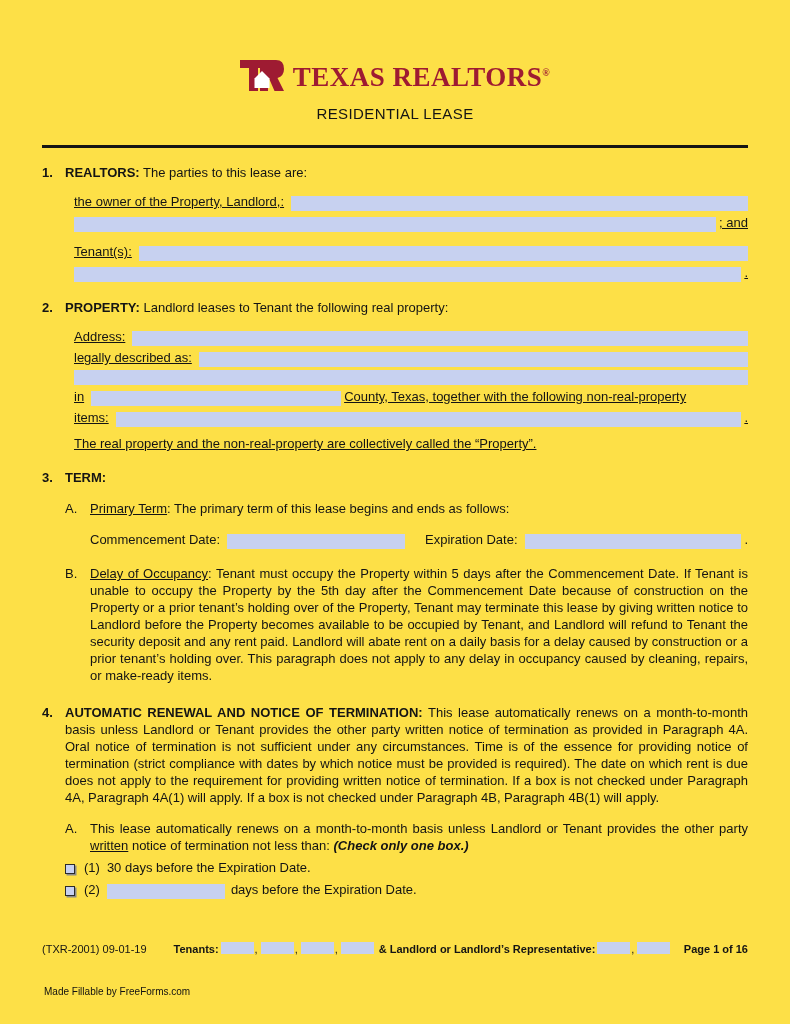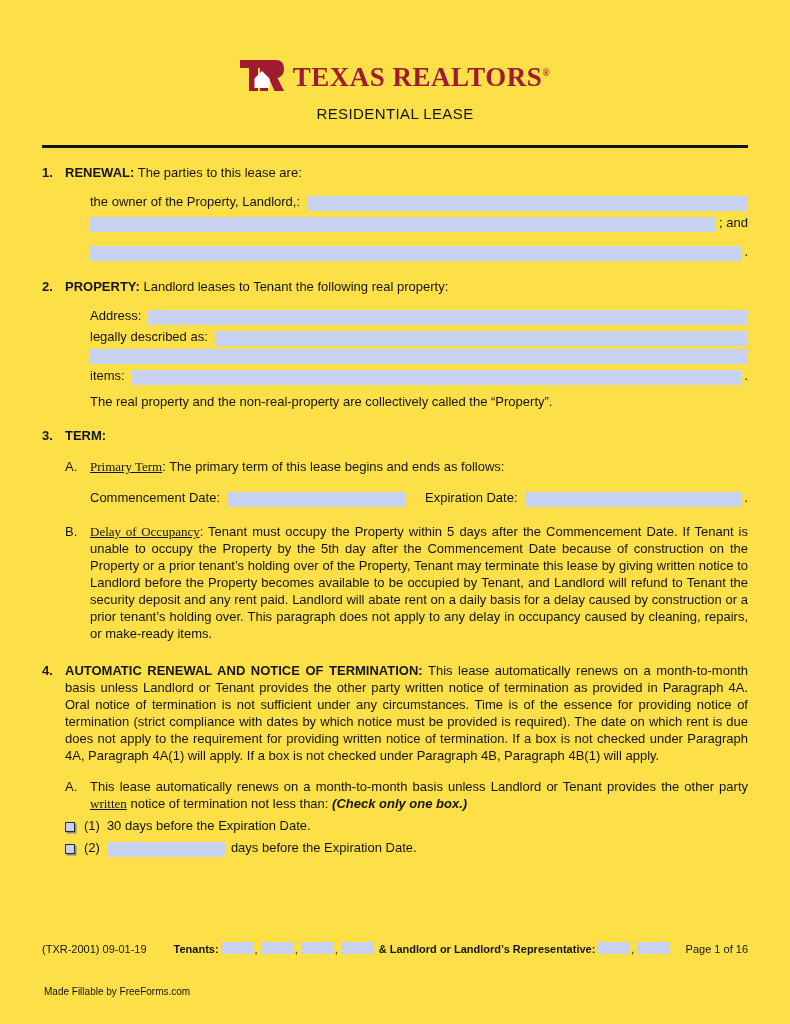--- a/index.html
+++ b/index.html
@@ -17,53 +17,53 @@
   .brand { font-family:"Liberation Serif", serif; font-weight:bold; font-size:27px; line-height:30px; color:#9E1B32; letter-spacing:0.5px; white-space:nowrap; }
   .reg { font-size:10px; vertical-align:super; }
   .doc-title { text-align:center; font-weight:normal; font-size:15px; letter-spacing:0.4px; margin-bottom:23px; }
   .rule { height:3px; background:#151515; margin-bottom:16px; }
 
   
   .sec { margin-bottom:17px; }
   .sec-head { position:relative; padding-left:23px; margin-bottom:12px; }
   .sec-num { position:absolute; left:0; font-weight:bold; }
   .sec-title { font-weight:bold; }
-  .sec-body { margin-left:48px; }
+  .sec-body { margin-left:32px;text-decoration:underline; }
 
   .fline { display:flex; align-items:flex-end; line-height:18px; margin-bottom:3px; }
   .lbl { white-space:nowrap; margin-right:7px; }
   .suffix { white-space:nowrap; margin-left:3px; }
   .field { background:#C7D1F0; height:15px; display:inline-block; flex:0 0 auto; }
   .fgrow { flex:1 1 auto; }
   .gap8 { height:8px; }
   .mt8 { margin-top:8px; }
 
   .sub { position:relative; margin-left:23px; padding-left:25px; margin-bottom:14px; }
   .sub-num { position:absolute; left:0; top:0; }
   .just { text-align:justify; }
-  .u { text-decoration:underline;font-family:Liberation Serif, serif; }
+  .u { text-decoration:underline; }
   .bi { font-weight:bold; font-style:italic; }
 
   .dates { margin-left:48px; margin-bottom:16px;text-align:center; }
   .para4 { position:relative; padding-left:23px; margin-bottom:14px; }
 
   .opt { display:flex; align-items:flex-end; margin-left:23px; margin-bottom:4px; line-height:18px; }
   .checkbox { width:10px; height:10px; border:1.5px solid #2b2b2b; background:#C7D1F0;
               box-shadow:1.5px 1.5px 0 #8a8a8a; margin:0 9px 3px 0; flex:0 0 auto; }
   .optnum { margin-right:7px; white-space:nowrap; }
   .optfield { width:118px; height:15px; background:#C7D1F0; display:inline-block; margin-right:6px; flex:0 0 auto; }
 
   
   .footer { position:absolute; left:42px; right:42px; top:942px; display:flex; align-items:flex-start; font-size:11px; line-height:14px; white-space:nowrap; }
   .f-code { margin-right:27px; }
   .f-lab { font-weight:bold; }
   .sfield { width:33px; height:12px; background:#C7D1F0; display:inline-block; margin:0 1px 1px 2px; }
   .sep { margin-right:1px; }
   .f-amp { font-weight:bold; margin-left:4px; }
-  .f-page { font-weight:normal; margin-left:auto; }
+  .f-page { font-weight:bold; margin-left:auto; }
   .madeby { position:absolute; left:44px; top:983px; font-size:10px; color:#111; }
 </style>
 </head>
 <body>
 
 <div class="page">
   <div class="content">
 
     <div class="logo-row">
       <svg class="logo-mark" width="44" height="31" viewBox="0 0 44 31" aria-hidden="true">
@@ -72,33 +72,37 @@
         <path d="M14.5 18.5 L22 11 L29.5 18.5 V28 H14.5 Z" fill="#ffffff"></path>
       </svg>
       <div class="brand"><span>TEXAS REALTORS</span><span class="reg">®</span></div>
     </div>
     <div class="doc-title">RESIDENTIAL LEASE</div>
     <div class="rule"></div>
 
     <div class="sec">
       <div class="sec-head">
         <span class="sec-num">1.</span>
-        <span class="sec-title">RENEWAL:</span>
+        <span class="sec-title">REALTORS:</span>
         <span>The parties to this lease are:</span>
       </div>
       <div class="sec-body">
         <div class="fline">
           <span class="lbl">the owner of the Property, Landlord,:</span>
           <span class="field fgrow"></span>
         </div>
         <div class="fline">
           <span class="field fgrow"></span>
           <span class="suffix">; and</span>
         </div>
         <div class="gap8"></div>
+        <div class="fline">
+          <span class="lbl">Tenant(s):</span>
+          <span class="field fgrow"></span>
+        </div>
         <div class="fline">
           <span class="field fgrow"></span>
           <span class="suffix">.</span>
         </div>
       </div>
     </div>
 
     <div class="sec">
       <div class="sec-head">
         <span class="sec-num">2.</span>
@@ -109,20 +113,25 @@
         <div class="fline">
           <span class="lbl">Address:</span>
           <span class="field fgrow"></span>
         </div>
         <div class="fline">
           <span class="lbl">legally described as:</span>
           <span class="field fgrow"></span>
         </div>
         <div class="fline">
           <span class="field fgrow"></span>
+        </div>
+        <div class="fline">
+          <span class="lbl">in</span>
+          <span class="field" style="width:250px;"></span>
+          <span class="suffix">County, Texas, together with the following non-real-property</span>
         </div>
         <div class="fline">
           <span class="lbl">items:</span>
           <span class="field fgrow"></span>
           <span class="suffix">.</span>
         </div>
         <div class="mt8">The real property and the non-real-property are collectively called the “Property”.</div>
       </div>
     </div>
 

